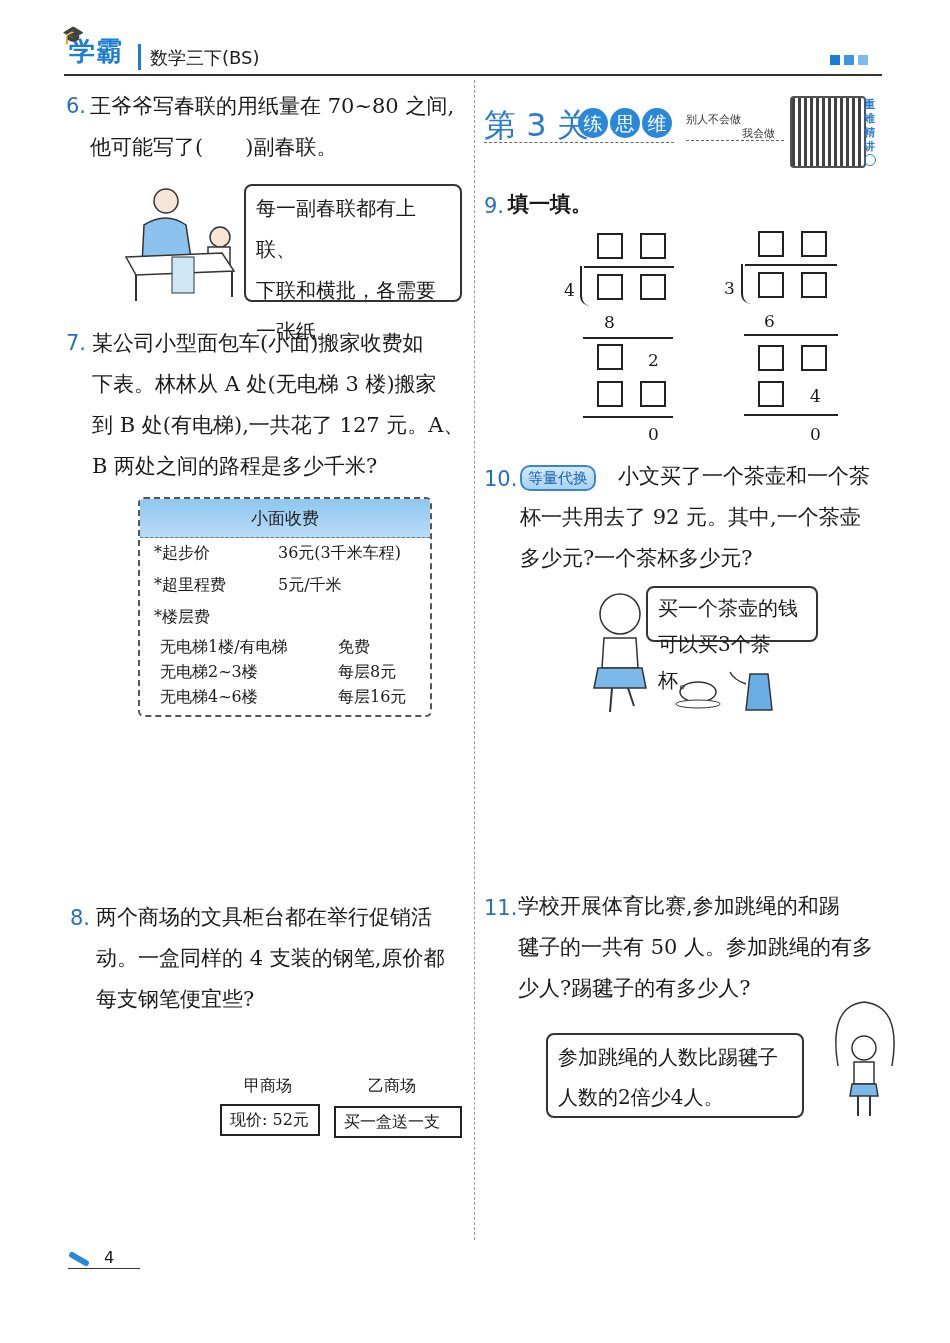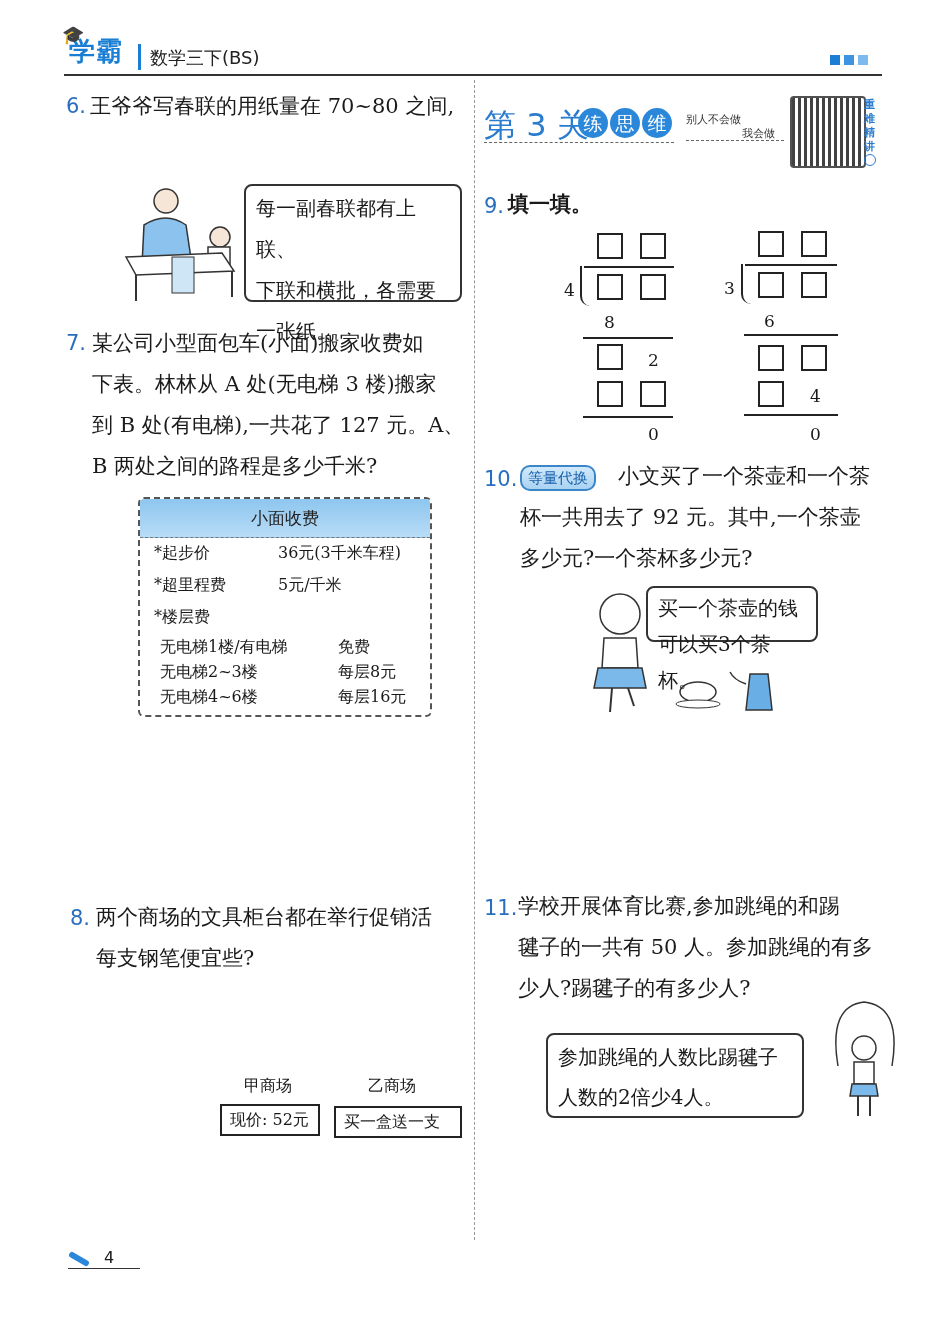--- a/index.html
+++ b/index.html
@@ -69,20 +69,21 @@
 <div class="abs book-title">数学三下(BS)</div>
 <div class="abs sq" style="left:830px;background:#1a7fd4"></div>
 <div class="abs sq" style="left:844px;background:#3d95e0"></div>
 <div class="abs sq" style="left:858px;background:#7dbbee"></div>
 <div class="abs header-rule"></div>
 <div class="abs center-rule"></div>
 
 <div class="abs qnum" style="left:66px;top:94px">6.</div>
 <div class="abs para" style="left:90px;top:86px">
   <div class="line">王爷爷写春联的用纸量在 70~80 之间,</div>
+  <div class="line">他可能写了(　　)副春联。</div>
 </div>
 <svg class="abs" style="left:122px;top:185px" width="118" height="120">
   <circle cx="44" cy="16" r="12" fill="#f5e6d8" stroke="#333" stroke-width="1.5"></circle>
   <path d="M22 40 Q44 26 64 40 L70 80 L20 80 Z" fill="#8cc3ee" stroke="#333" stroke-width="1.5"></path>
   <circle cx="98" cy="52" r="10" fill="#f5e6d8" stroke="#333" stroke-width="1.5"></circle>
   <rect x="86" y="62" width="22" height="20" fill="#fff" stroke="#333" stroke-width="1.5"></rect>
   <polygon points="4,72 100,68 112,86 14,90" fill="#fff" stroke="#333" stroke-width="1.5"></polygon>
   <rect x="50" y="72" width="22" height="36" fill="#cfe6f7" stroke="#333" stroke-width="1"></rect>
   <line x1="14" y1="90" x2="14" y2="116" stroke="#333" stroke-width="2"></line>
   <line x1="110" y1="86" x2="110" y2="112" stroke="#333" stroke-width="2"></line>
@@ -111,20 +112,21 @@
   <div class="fee-row" style="left:198px;top:138px">免费</div>
   <div class="fee-row" style="left:20px;top:163px">无电梯2~3楼</div>
   <div class="fee-row" style="left:198px;top:163px">每层8元</div>
   <div class="fee-row" style="left:20px;top:188px">无电梯4~6楼</div>
   <div class="fee-row" style="left:198px;top:188px">每层16元</div>
 </div>
 
 <div class="abs qnum" style="left:70px;top:906px">8.</div>
 <div class="abs para" style="left:96px;top:897px">
   <div class="line">两个商场的文具柜台都在举行促销活</div>
+  <div class="line">动。一盒同样的 4 支装的钢笔,原价都</div>
   <div class="line">每支钢笔便宜些?</div>
 </div>
 <div class="abs mall-label" style="left:244px;top:1076px">甲商场</div>
 <div class="abs mall-label" style="left:368px;top:1076px">乙商场</div>
 <div class="abs mall-box" style="left:220px;top:1104px;width:100px;height:32px">现价: 52元</div>
 <div class="abs mall-box" style="left:334px;top:1106px;width:128px;height:32px">买一盒送一支</div>
 
 <div class="abs lvl">第 3 关</div>
 <div class="abs lvl-circle" style="left:578px">练</div>
 <div class="abs lvl-circle" style="left:610px">思</div>

